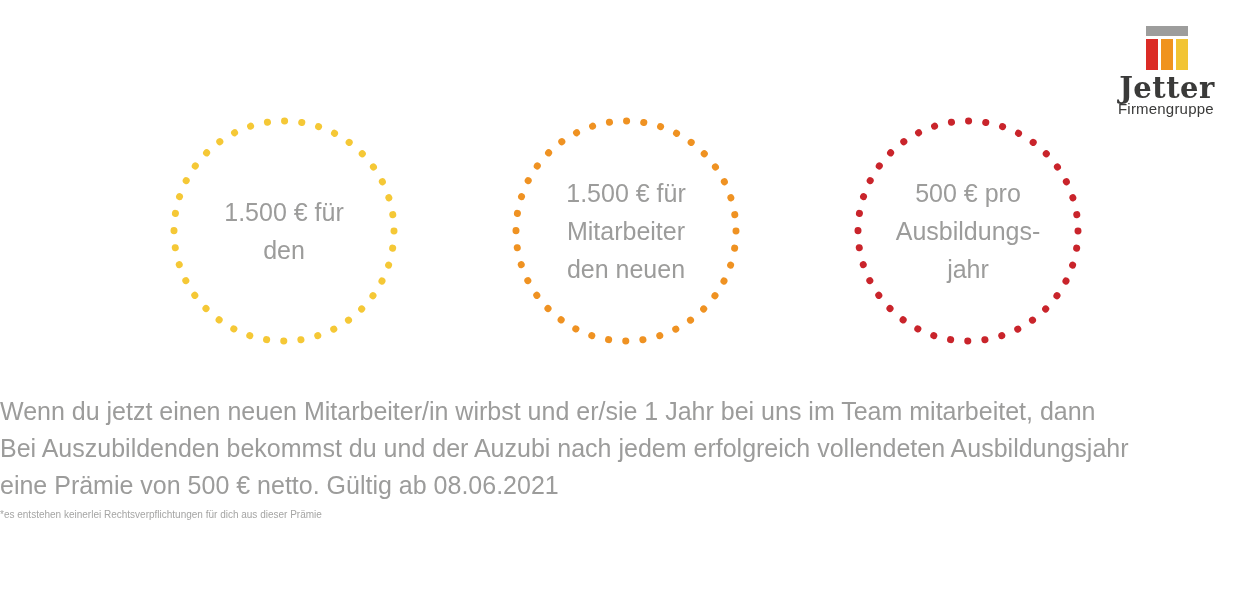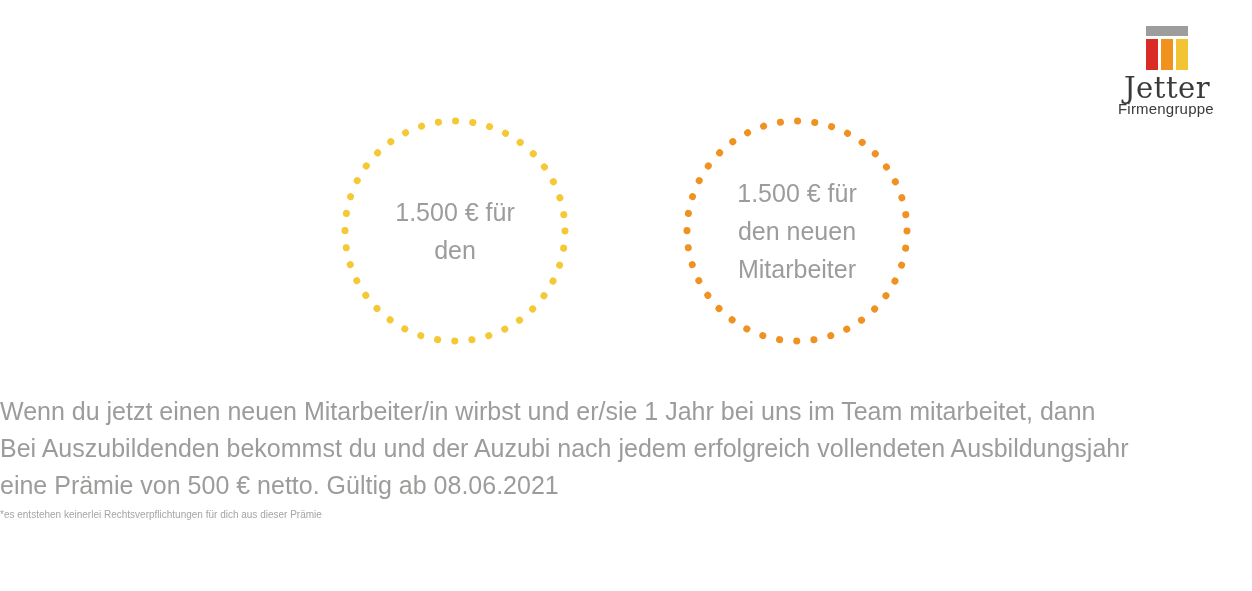--- a/index.html
+++ b/index.html
@@ -17,21 +17,21 @@
   .logo {
     position: absolute;
     top: 26px;
     right: 33px;
     width: 104px;
     text-align: center;
   }
   .logo-mark { display: block; margin: 0 auto 1px auto; }
   .logo-word {
     font-family: "DejaVu Serif", "Liberation Serif", serif;
-    font-weight: normal;
+    font-weight: bold;
     font-size: 29px;
     line-height: 30px;
     letter-spacing: 0.5px;
     color: #3a3a39;
     text-align: center;
   }
   .logo-sub {
     font-size: 15px;
     line-height: 12px;
     color: #3a3a39;
@@ -115,25 +115,35 @@
         <div>den</div>
       </div>
     </div>
 
     <div class="circle">
       <svg width="230" height="230" viewBox="0 0 230 230">
         <circle cx="115" cy="115" r="110" fill="none" stroke-width="7" stroke-linecap="round" stroke-dasharray="0.1 17.18" stroke="#ef9222"></circle>
       </svg>
       <div class="circle-text">
         <div>1.500 € für</div>
+        <div>Mitarbeiter</div>
         <div>den neuen</div>
-        <div>Mitarbeiter</div>
       </div>
     </div>
 
+    <div class="circle">
+      <svg width="230" height="230" viewBox="0 0 230 230">
+        <circle cx="115" cy="115" r="110" fill="none" stroke-width="7" stroke-linecap="round" stroke-dasharray="0.1 17.18" stroke="#c9242b"></circle>
+      </svg>
+      <div class="circle-text">
+        <div>500 € pro</div>
+        <div>Ausbildungs-</div>
+        <div>jahr</div>
+      </div>
+    </div>
 
   </div>
 
   <div class="body-copy">
     <div>Wenn du jetzt einen neuen Mitarbeiter/in wirbst und er/sie 1 Jahr bei uns im Team mitarbeitet, dann</div>
     <div>Bei Auszubildenden bekommst du und der Auzubi nach jedem erfolgreich vollendeten Ausbildungsjahr</div>
     <div>eine Prämie von 500 € netto. Gültig ab 08.06.2021</div>
     <div class="footnote">*es entstehen keinerlei Rechtsverpflichtungen für dich aus dieser Prämie</div>
   </div>
 

